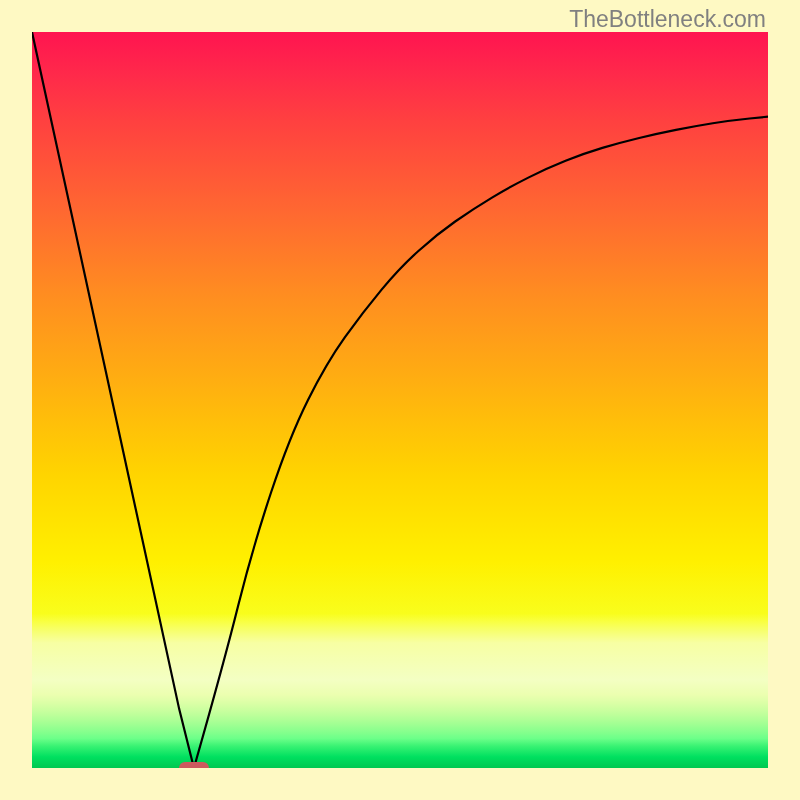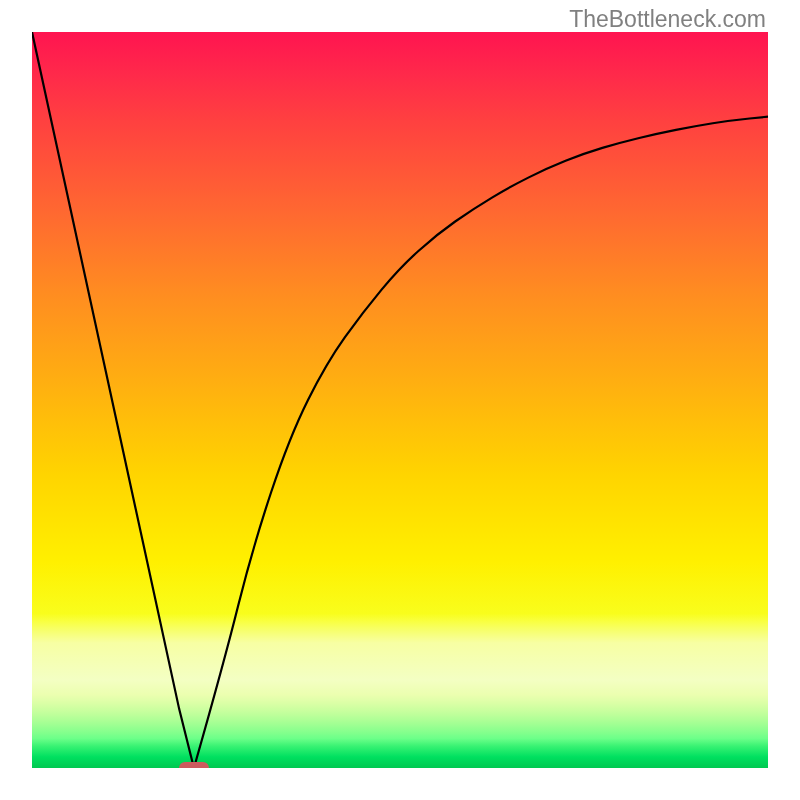--- a/index.html
+++ b/index.html
@@ -10,21 +10,21 @@
     background: #000;
     overflow: hidden;
     font-family: Arial, Helvetica, sans-serif;
   }
   .frame {
     position: absolute;
     top: 0;
     left: 0;
     width: 800px;
     height: 800px;
-    background: #ffffff;
+    background: #fef9c3;
   }
   .plot-area {
     position: absolute;
     top: 32px;
     left: 32px;
     width: 736px;
     height: 736px;
     overflow: hidden;
   }
   .gradient {

